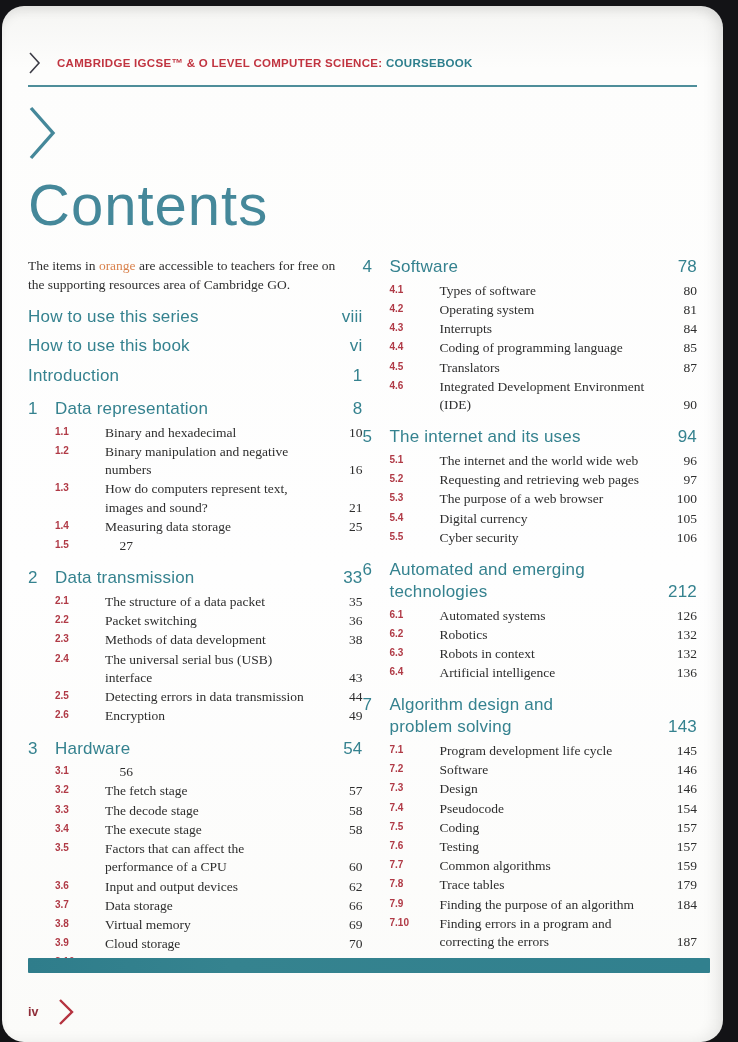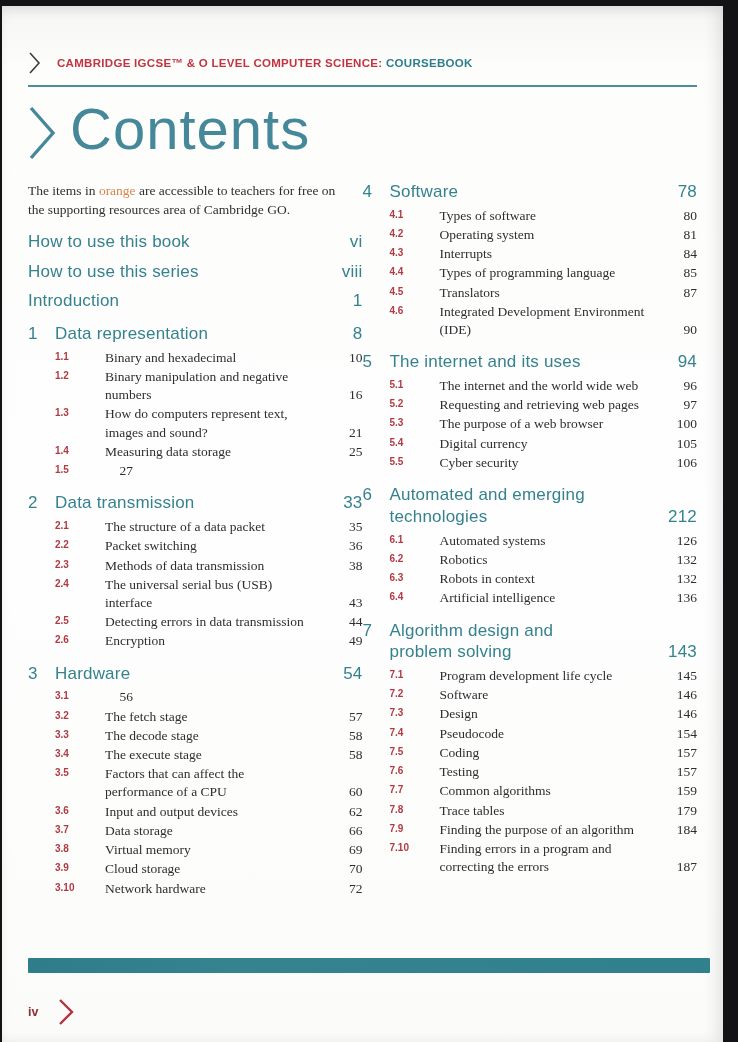--- a/index.html
+++ b/index.html
@@ -5,34 +5,35 @@
   * { margin:0; padding:0; box-sizing:border-box; }
   html,body { width:738px; height:1042px; }
   body { font-family:"Liberation Sans", sans-serif; background:#141414; }
 
   .photo { position:relative; width:738px; height:1042px; background:#131316; overflow:hidden; }
 
   .page {
     position:absolute; left:2px; top:6px; width:721px; height:1036px;
     background:linear-gradient(180deg,#f5f5f3 0%, #fdfdfc 6%, #fefefe 55%, #fbfbf9 100%);
     box-shadow: inset -8px 0 14px rgba(0,0,0,0.07), inset 0 6px 10px rgba(0,0,0,0.05);
+    border-radius: 22px;
   }
 
   .inner { padding:0 26px; }
 
   
   .runhead { display:flex; align-items:center; gap:16px; margin-top:46px; }
   .runhead .chev svg { display:block; }
   .runhead-text { font-size:11.5px; font-weight:bold; letter-spacing:0.3px; }
   .runhead-text .series { color:#c13440; }
   .runhead-text .booktype { color:#2e7f8d; }
   .head-rule { height:2px; background:#4e8e9a; margin-top:11px; }
 
   
-  .title-row { display:flex; align-items:flex-start; gap:14px; margin-top:12px; }
+  .title-row { display:flex; align-items:flex-start; gap:14px; margin-top:12px;flex-direction:column; }
   .title-row .chev svg { display:block; margin-top:6px; }
   .page-title { font-size:58px; font-weight:300; color:#45889a; letter-spacing:1px; line-height:1.05; }
 
   
   .columns { display:flex; margin-top:20px; }
   .col { flex:1; min-width:0; }
 
   
   .intro {
     font-family:"Liberation Serif", serif; font-size:13.5px; line-height:1.42;
@@ -98,26 +99,26 @@
       </div>
 
       <div class="columns">
 
         <div class="col">
 
           <p class="intro"><span>The items in </span><span class="hl">orange</span><span> are accessible to teachers for free on
 the supporting resources area of Cambridge GO.</span></p>
 
           <div class="fm-row">
+            <span class="fm-label">How to use this series</span>
+            <span class="fm-page">viii</span>
+          </div>
+          <div class="fm-row">
             <span class="fm-label">How to use this book</span>
             <span class="fm-page">vi</span>
-          </div>
-          <div class="fm-row">
-            <span class="fm-label">How to use this series</span>
-            <span class="fm-page">viii</span>
           </div>
           <div class="fm-row">
             <span class="fm-label">Introduction</span>
             <span class="fm-page">1</span>
           </div>
 
           <section class="chapter">
             <div class="ch-head">
               <span class="ch-num">1</span>
               <span class="ch-title">Data representation</span>
@@ -162,21 +163,21 @@
                 <span class="s-title">The structure of a data packet</span>
                 <span class="s-page">35</span>
               </div>
             <div class="s-row">
                 <span class="s-num">2.2</span>
                 <span class="s-title">Packet switching</span>
                 <span class="s-page">36</span>
               </div>
             <div class="s-row">
                 <span class="s-num">2.3</span>
-                <span class="s-title">Methods of data transmission</span>
+                <span class="s-title">Methods of data development</span>
                 <span class="s-page">38</span>
               </div>
             <div class="s-row">
                 <span class="s-num">2.4</span>
                 <span class="s-title">The universal serial bus (USB)
 interface</span>
                 <span class="s-page">43</span>
               </div>
             <div class="s-row">
                 <span class="s-num">2.5</span>
@@ -268,21 +269,21 @@
                 <span class="s-title">Operating system</span>
                 <span class="s-page">81</span>
               </div>
             <div class="s-row">
                 <span class="s-num">4.3</span>
                 <span class="s-title">Interrupts</span>
                 <span class="s-page">84</span>
               </div>
             <div class="s-row">
                 <span class="s-num">4.4</span>
-                <span class="s-title">Types of programming language</span>
+                <span class="s-title">Coding of programming language</span>
                 <span class="s-page">85</span>
               </div>
             <div class="s-row">
                 <span class="s-num">4.5</span>
                 <span class="s-title">Translators</span>
                 <span class="s-page">87</span>
               </div>
             <div class="s-row">
                 <span class="s-num">4.6</span>
                 <span class="s-title">Integrated Development Environment

